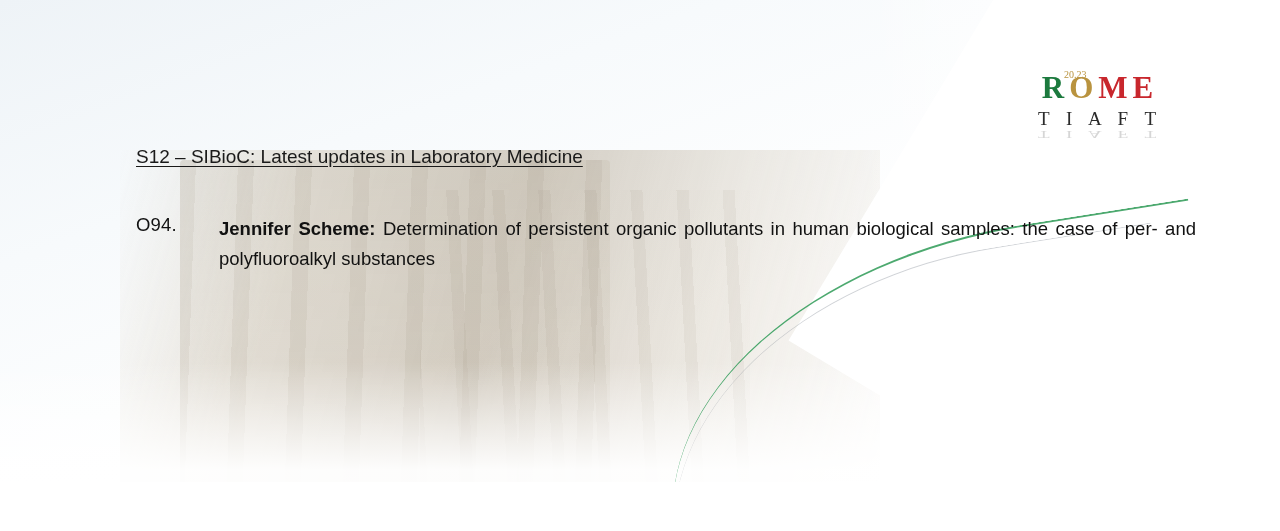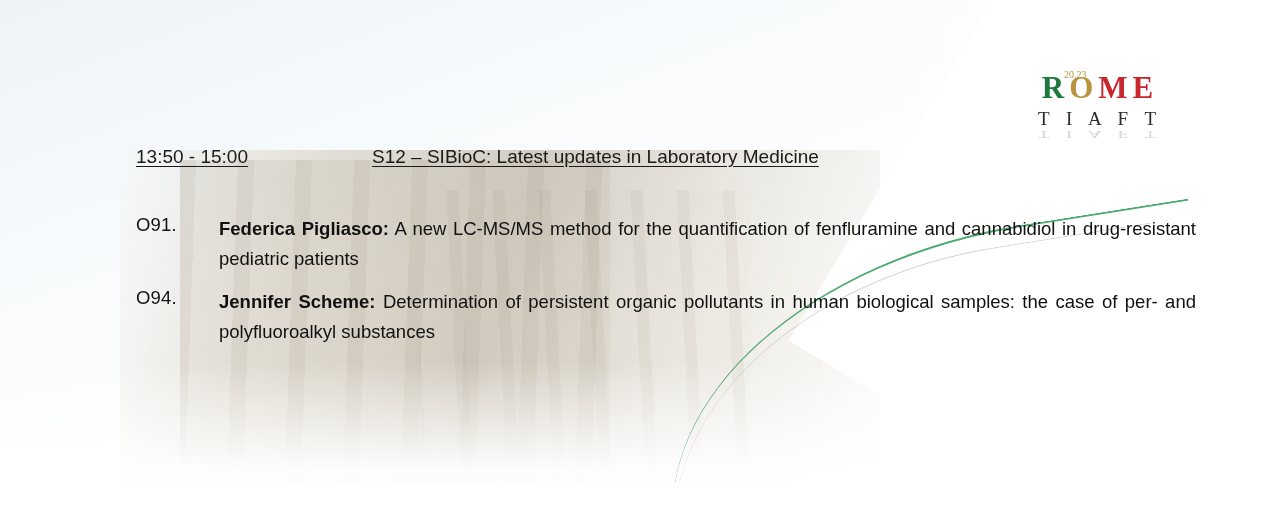--- a/index.html
+++ b/index.html
@@ -228,30 +228,25 @@
   <div class="logo">
     <div class="logo-rome">
       <span class="l-r">R</span><span class="l-o">O</span><span class="l-m">M</span><span class="l-e">E</span>
       <span class="logo-year">20.23</span>
     </div>
     <div class="logo-tiaft">T I A F T</div>
     <div class="logo-tiaft-shadow">T I A F T</div>
   </div>
 
   <div class="session-header">
-    <div class="session-time">13:50 - 15:00</div>
     <div class="session-title">S12 – SIBioC: Latest updates in Laboratory Medicine</div>
   </div>
 
   <div class="abstract-list">
 
-    <div class="abstract-row">
-      <div class="abstract-code">O91.</div>
-      <div class="abstract-text"><span class="abstract-author">Federica Pigliasco:</span><span> A new LC-MS/MS method for the quantification of fenfluramine and cannabidiol in drug-resistant pediatric patients</span></div>
-    </div>
 
 
 
     <div class="abstract-row">
       <div class="abstract-code">O94.</div>
       <div class="abstract-text"><span class="abstract-author">Jennifer Scheme:</span><span> Determination of persistent organic pollutants in human biological samples: the case of per- and polyfluoroalkyl substances</span></div>
     </div>
 
 
   </div>

